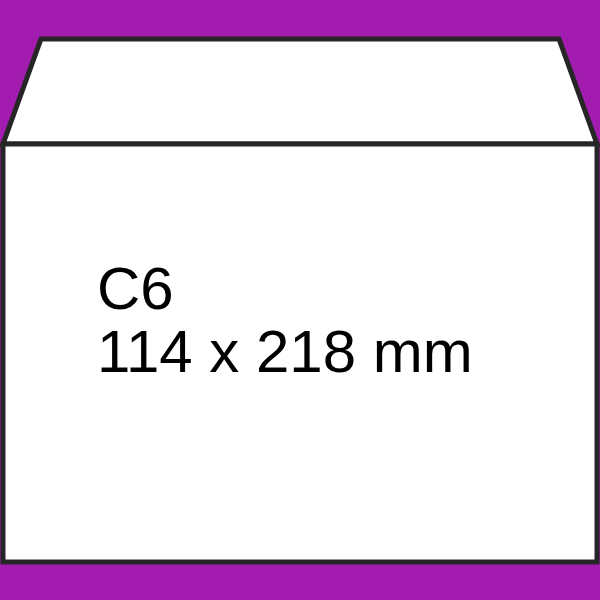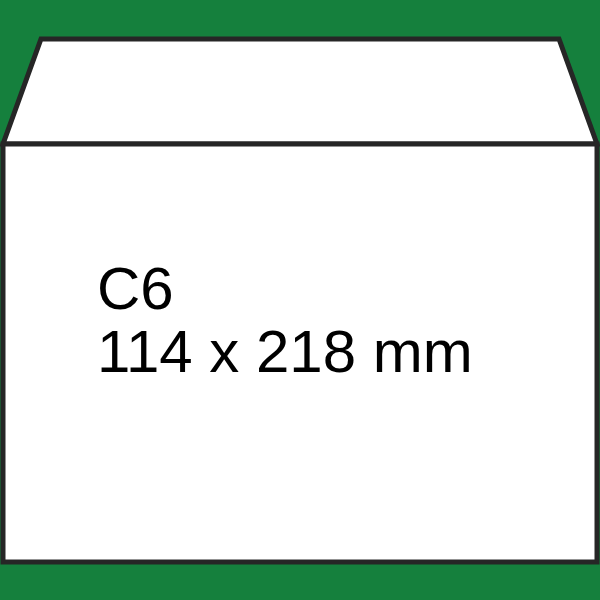--- a/index.html
+++ b/index.html
@@ -5,21 +5,21 @@
   html, body {
     margin: 0;
     padding: 0;
     background: #ffffff;
     font-family: "Liberation Sans", sans-serif;
   }
   .stage {
     position: relative;
     width: 600px;
     height: 600px;
-    background: #15803d;
+    background: #a21caf;
     overflow: hidden;
   }
   .envelope-svg {
     position: absolute;
     left: 0;
     top: 0;
     width: 600px;
     height: 600px;
     display: block;
   }

